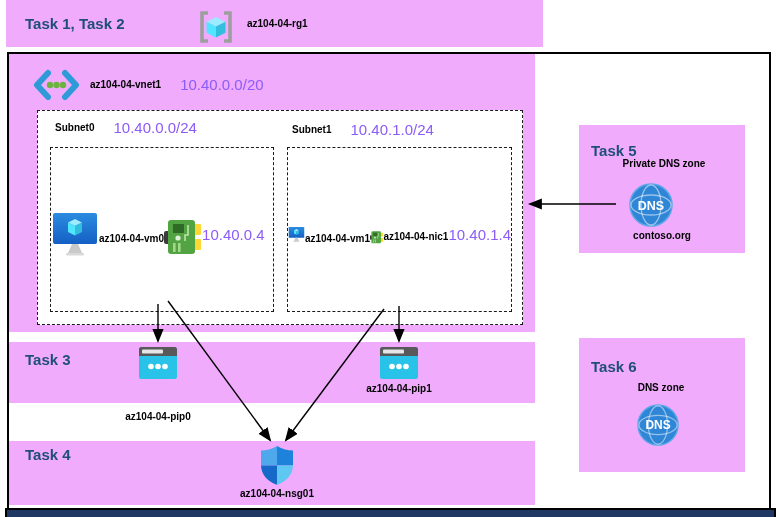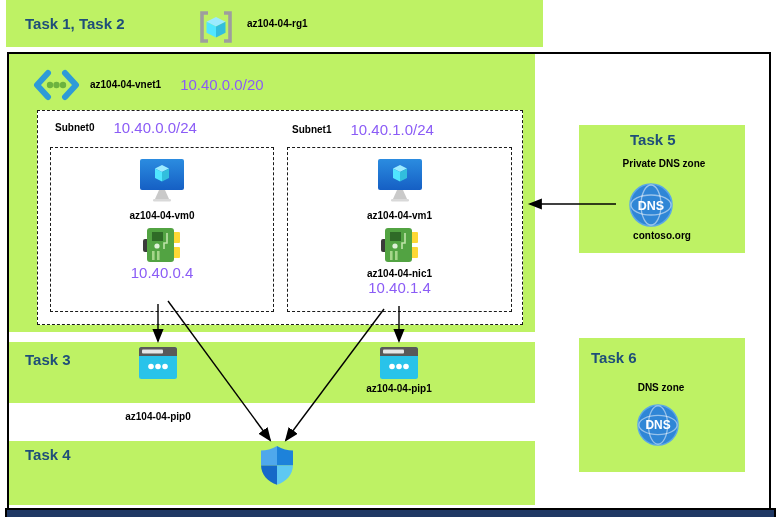--- a/index.html
+++ b/index.html
@@ -1,28 +1,28 @@
 <!DOCTYPE html>
 <html><head>
 <meta charset="utf-8">
 <style>
   html,body{margin:0;padding:0;background:#fff;}
   .stage{
     position:relative;width:776px;height:517px;background:#ffffff;
     font-family:"Liberation Sans", sans-serif;overflow:hidden;
   }
   .abs{position:absolute;}
-  .band{position:absolute;background:#bef264;text-decoration:underline;}
+  .band{position:absolute;background:#f0abfc;text-decoration:underline;}
   .task-label{color:#1f4e79;font-weight:700;font-size:15px;white-space:nowrap;}
   .name-bold{color:#000;font-weight:700;font-size:10px;white-space:nowrap;}
   .cidr{color:#8b5cf6;font-weight:400;font-size:15px;white-space:nowrap;}
   .row{display:flex;align-items:center;gap:19px;justify-content:flex-end;}
   .main-box{position:absolute;border:2px solid #000;box-sizing:border-box;background:transparent;}
   .dashed{position:absolute;border:1px dashed #1a1a1a;box-sizing:border-box;background:#ffffff;}
-  .subnet-content{display:flex;flex-direction:column;align-items:center;padding-top:10px;}
+  .subnet-content{display:flex;align-items:center;padding-top:10px;}
   .xcenter{transform:translateX(-50%);}
   .arrows{position:absolute;left:0;top:0;z-index:9;pointer-events:none;}
   .icon{display:block;}
   .bottom-bar{position:absolute;background:#1f3864;border:2px solid #000;box-sizing:border-box;}
 </style>
 </head>
 <body>
 
 <div class="stage">
 
@@ -172,35 +172,36 @@
         <path d="M17,1 C22,4 28,5.5 33,5.5 V20 C33,30 26,36.5 17,39.8 C8,36.5 1,30 1,20 V5.5 C6,5.5 12,4 17,1 Z"></path>
       </clipPath>
     </defs>
     <g clip-path="url(#shieldclip)">
       <rect x="0" y="0" width="17" height="20.5" fill="#4fa8ec"></rect>
       <rect x="17" y="0" width="17" height="20.5" fill="#1d82da"></rect>
       <rect x="0" y="20.5" width="17" height="20.5" fill="#1569c8"></rect>
       <rect x="17" y="20.5" width="17" height="20.5" fill="#5ec8f2"></rect>
     </g>
   </svg>
+  <span class="name-bold abs xcenter" style="left:277px;top:488px;">az104-04-nsg01</span>
 
   <div class="band" style="left:579px;top:125px;width:166px;height:128px;">
-    <span class="task-label abs" style="left:12px;top:6px;margin-left:39px;">Task 5</span>
+    <span class="task-label abs" style="left:12px;top:17px;">Task 5</span>
     <span class="name-bold abs xcenter" style="left:85px;top:33px;">Private DNS zone</span>
     <svg class="icon abs" style="left:50px;top:58px;" width="44" height="44" viewBox="0 0 44 44">
       <circle cx="22" cy="22" r="21" fill="#2f86d6" stroke="#5aa7e8" stroke-width="1.5"></circle>
       <ellipse cx="22" cy="22" rx="10" ry="20" fill="none" stroke="rgba(255,255,255,0.5)" stroke-width="1.3"></ellipse>
       <ellipse cx="22" cy="22" rx="20" ry="10" fill="none" stroke="rgba(255,255,255,0.5)" stroke-width="1.3"></ellipse>
       <text x="22" y="26.5" text-anchor="middle" font-size="12.5" font-weight="bold" fill="#ffffff" font-family="Liberation Sans, sans-serif">DNS</text>
     </svg>
     <span class="name-bold abs xcenter" style="left:83px;top:105px;">contoso.org</span>
   </div>
 
   <div class="band" style="left:579px;top:338px;width:166px;height:134px;">
-    <span class="task-label abs" style="left:12px;top:11px;">Task 6</span>
+    <span class="task-label abs" style="left:12px;top:20px;">Task 6</span>
     <span class="name-bold abs xcenter" style="left:82px;top:44px;">DNS zone</span>
     <svg class="icon abs" style="left:58px;top:66px;" width="42" height="42" viewBox="0 0 44 44">
       <circle cx="22" cy="22" r="21" fill="#2f86d6" stroke="#5aa7e8" stroke-width="1.5"></circle>
       <ellipse cx="22" cy="22" rx="10" ry="20" fill="none" stroke="rgba(255,255,255,0.5)" stroke-width="1.3"></ellipse>
       <ellipse cx="22" cy="22" rx="20" ry="10" fill="none" stroke="rgba(255,255,255,0.5)" stroke-width="1.3"></ellipse>
       <text x="22" y="26.5" text-anchor="middle" font-size="12.5" font-weight="bold" fill="#ffffff" font-family="Liberation Sans, sans-serif">DNS</text>
     </svg>
   </div>
 
   <div class="bottom-bar" style="left:5px;top:508px;width:771px;height:12px;"></div>

